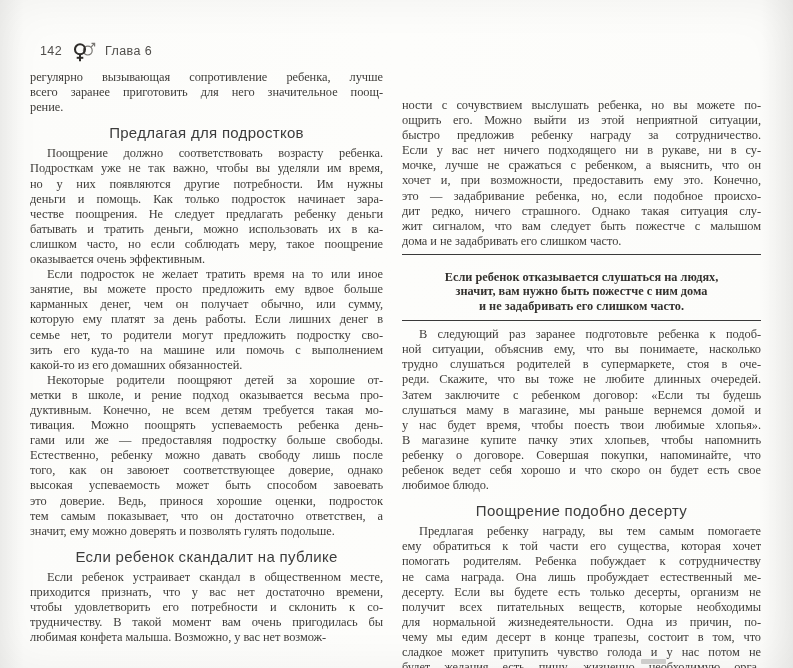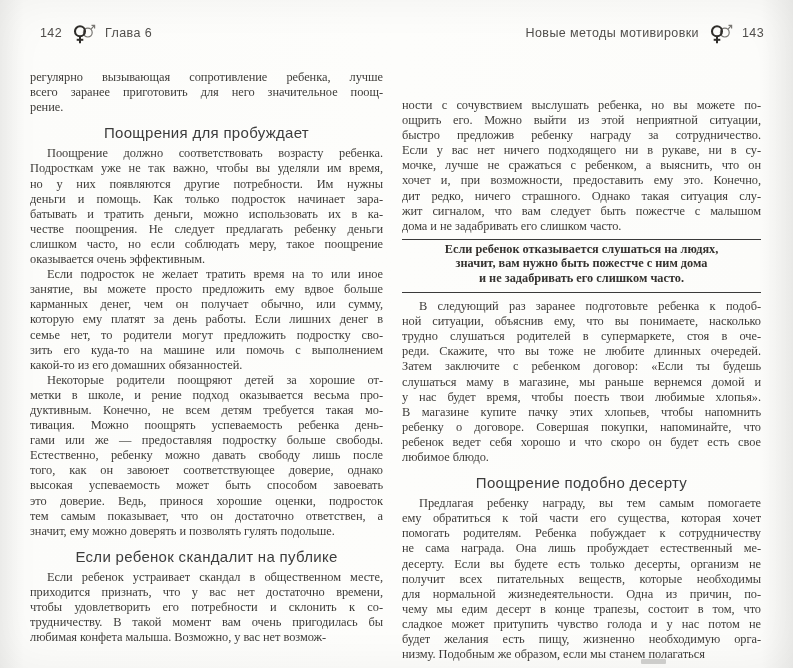--- a/index.html
+++ b/index.html
@@ -5,42 +5,42 @@
   html,body{margin:0;padding:0;}
   body{width:793px;height:668px;overflow:hidden;background:#e9e9e7;}
   .scan{
     position:relative;width:793px;height:668px;
     background:linear-gradient(90deg,#f1f1ef 0%,#fcfcfa 3%,#fdfdfb 50%,#fcfcfa 96%,#efefed 100%);
     box-shadow:inset 0 0 48px rgba(0,0,0,0.05);
     font-family:"Liberation Serif","DejaVu Serif",serif;
     color:#3e3c39;
   }
   .rhead{
-    position:absolute;top:23px;display:flex;align-items:center;gap:9px;
+    position:absolute;top:41px;display:flex;align-items:center;gap:9px;
     font-family:"Liberation Sans","DejaVu Sans",sans-serif;
     font-size:12.5px;color:#504e4b;letter-spacing:.4px;
   }
   .rhead-left{left:40px;}
   .rhead-right{right:29px;}
   .mv-icon{display:inline-flex;position:relative;top:1px;}
   .col{position:absolute;font-size:12.4px;line-height:15.1px;}
   .col-left{left:30px;top:70px;width:353px;}
   .col-right{left:402px;top:68px;width:359px;margin-top:30px;}
   .para{margin:0;}
   .pline{text-align:justify;text-align-last:justify;letter-spacing:-.05px;}
   .pline.plast{text-align-last:left;}
   .pline.pfirst.ind{text-indent:17px;}
   .heading{
     font-family:"Liberation Sans","DejaVu Sans",sans-serif;
     font-size:15px;color:#3c3c3c;text-align:center;
     margin:10px 0 6px;letter-spacing:.3px;
   }
   .callout{
     border-top:1.5px solid #3a3a3a;border-bottom:1.5px solid #3a3a3a;
-    margin:5px 0 6px;padding:2px 2px 7px;
+    margin:5px 0 6px;padding:15px 2px 7px;
     font-weight:bold;font-size:12.3px;line-height:14.4px;color:#34322f;
   }
   .cline{text-align:center;}
   .artifact{position:absolute;left:641px;top:659px;width:25px;height:5px;background:#cdcdcb;border-radius:1px;}
 </style>
 </head>
 <body>
 
 <div class="scan">
 
@@ -52,49 +52,35 @@
         <line x1="19.9" y1="5.4" x2="23.2" y2="1.7" stroke="#787672" stroke-width="1.2"></line>
         <polyline points="20.5,1.3 23.6,1.3 23.6,4.4" fill="none" stroke="#787672" stroke-width="1.2"></polyline>
         <circle cx="9" cy="7.2" r="5" fill="none" stroke="#2f2d2a" stroke-width="2.1"></circle>
         <line x1="9" y1="12.4" x2="9" y2="19.2" stroke="#2f2d2a" stroke-width="2"></line>
         <line x1="5.7" y1="15.8" x2="12.3" y2="15.8" stroke="#2f2d2a" stroke-width="2"></line>
       </svg>
     </span>
     <span>Глава 6</span>
   </div>
 
-  <div class="rhead rhead-right">
-    <span>Новые методы мотивировки</span>
-    <span class="mv-icon">
-      <svg width="25" height="20" viewBox="0 0 25 20">
-        <circle cx="16.8" cy="8.6" r="4.4" fill="none" stroke="#787672" stroke-width="1.2"></circle>
-        <line x1="19.9" y1="5.4" x2="23.2" y2="1.7" stroke="#787672" stroke-width="1.2"></line>
-        <polyline points="20.5,1.3 23.6,1.3 23.6,4.4" fill="none" stroke="#787672" stroke-width="1.2"></polyline>
-        <circle cx="9" cy="7.2" r="5" fill="none" stroke="#2f2d2a" stroke-width="2.1"></circle>
-        <line x1="9" y1="12.4" x2="9" y2="19.2" stroke="#2f2d2a" stroke-width="2"></line>
-        <line x1="5.7" y1="15.8" x2="12.3" y2="15.8" stroke="#2f2d2a" stroke-width="2"></line>
-      </svg>
-    </span>
-    <span>143</span>
-  </div>
 
   <div class="col col-left">
       <div class="para">
         <div class="pline pfirst">регулярно вызывающая сопротивление ребенка, лучше</div>
         <div class="pline">всего заранее приготовить для него значительное поощ-</div>
         <div class="pline plast">рение.</div>
       </div>
-      <div class="heading">Поощрения для пробуждает</div>
+      <div class="heading">Предлагая для подростков</div>
       <div class="para">
         <div class="pline pfirst ind">Поощрение должно соответствовать возрасту ребенка.</div>
         <div class="pline">Подросткам уже не так важно, чтобы вы уделяли им время,</div>
         <div class="pline">но у них появляются другие потребности. Им нужны</div>
         <div class="pline">деньги и помощь. Как только подросток начинает зара-</div>
+        <div class="pline">честве поощрения. Не следует предлагать ребенку деньги</div>
         <div class="pline">батывать и тратить деньги, можно использовать их в ка-</div>
-        <div class="pline">честве поощрения. Не следует предлагать ребенку деньги</div>
         <div class="pline">слишком часто, но если соблюдать меру, такое поощрение</div>
         <div class="pline plast">оказывается очень эффективным.</div>
       </div>
       <div class="para">
         <div class="pline pfirst ind">Если подросток не желает тратить время на то или иное</div>
         <div class="pline">занятие, вы можете просто предложить ему вдвое больше</div>
         <div class="pline">карманных денег, чем он получает обычно, или сумму,</div>
         <div class="pline">которую ему платят за день работы. Если лишних денег в</div>
         <div class="pline">семье нет, то родители могут предложить подростку сво-</div>
         <div class="pline">зить его куда-то на машине или помочь с выполнением</div>
@@ -123,20 +109,21 @@
       </div>
     </div>
   <div class="col col-right">
       <div class="para">
         <div class="pline pfirst">ности с сочувствием выслушать ребенка, но вы можете по-</div>
         <div class="pline">ощрить его. Можно выйти из этой неприятной ситуации,</div>
         <div class="pline">быстро предложив ребенку награду за сотрудничество.</div>
         <div class="pline">Если у вас нет ничего подходящего ни в рукаве, ни в су-</div>
         <div class="pline">мочке, лучше не сражаться с ребенком, а выяснить, что он</div>
         <div class="pline">хочет и, при возможности, предоставить ему это. Конечно,</div>
+        <div class="pline">это — задабривание ребенка, но, если подобное происхо-</div>
         <div class="pline">дит редко, ничего страшного. Однако такая ситуация слу-</div>
         <div class="pline">жит сигналом, что вам следует быть пожестче с малышом</div>
         <div class="pline plast">дома и не задабривать его слишком часто.</div>
       </div>
       <div class="callout">
         <div class="cline">Если ребенок отказывается слушаться на людях,</div>
         <div class="cline">значит, вам нужно быть пожестче с ним дома</div>
         <div class="cline">и не задабривать его слишком часто.</div>
       </div>
       <div class="para">

